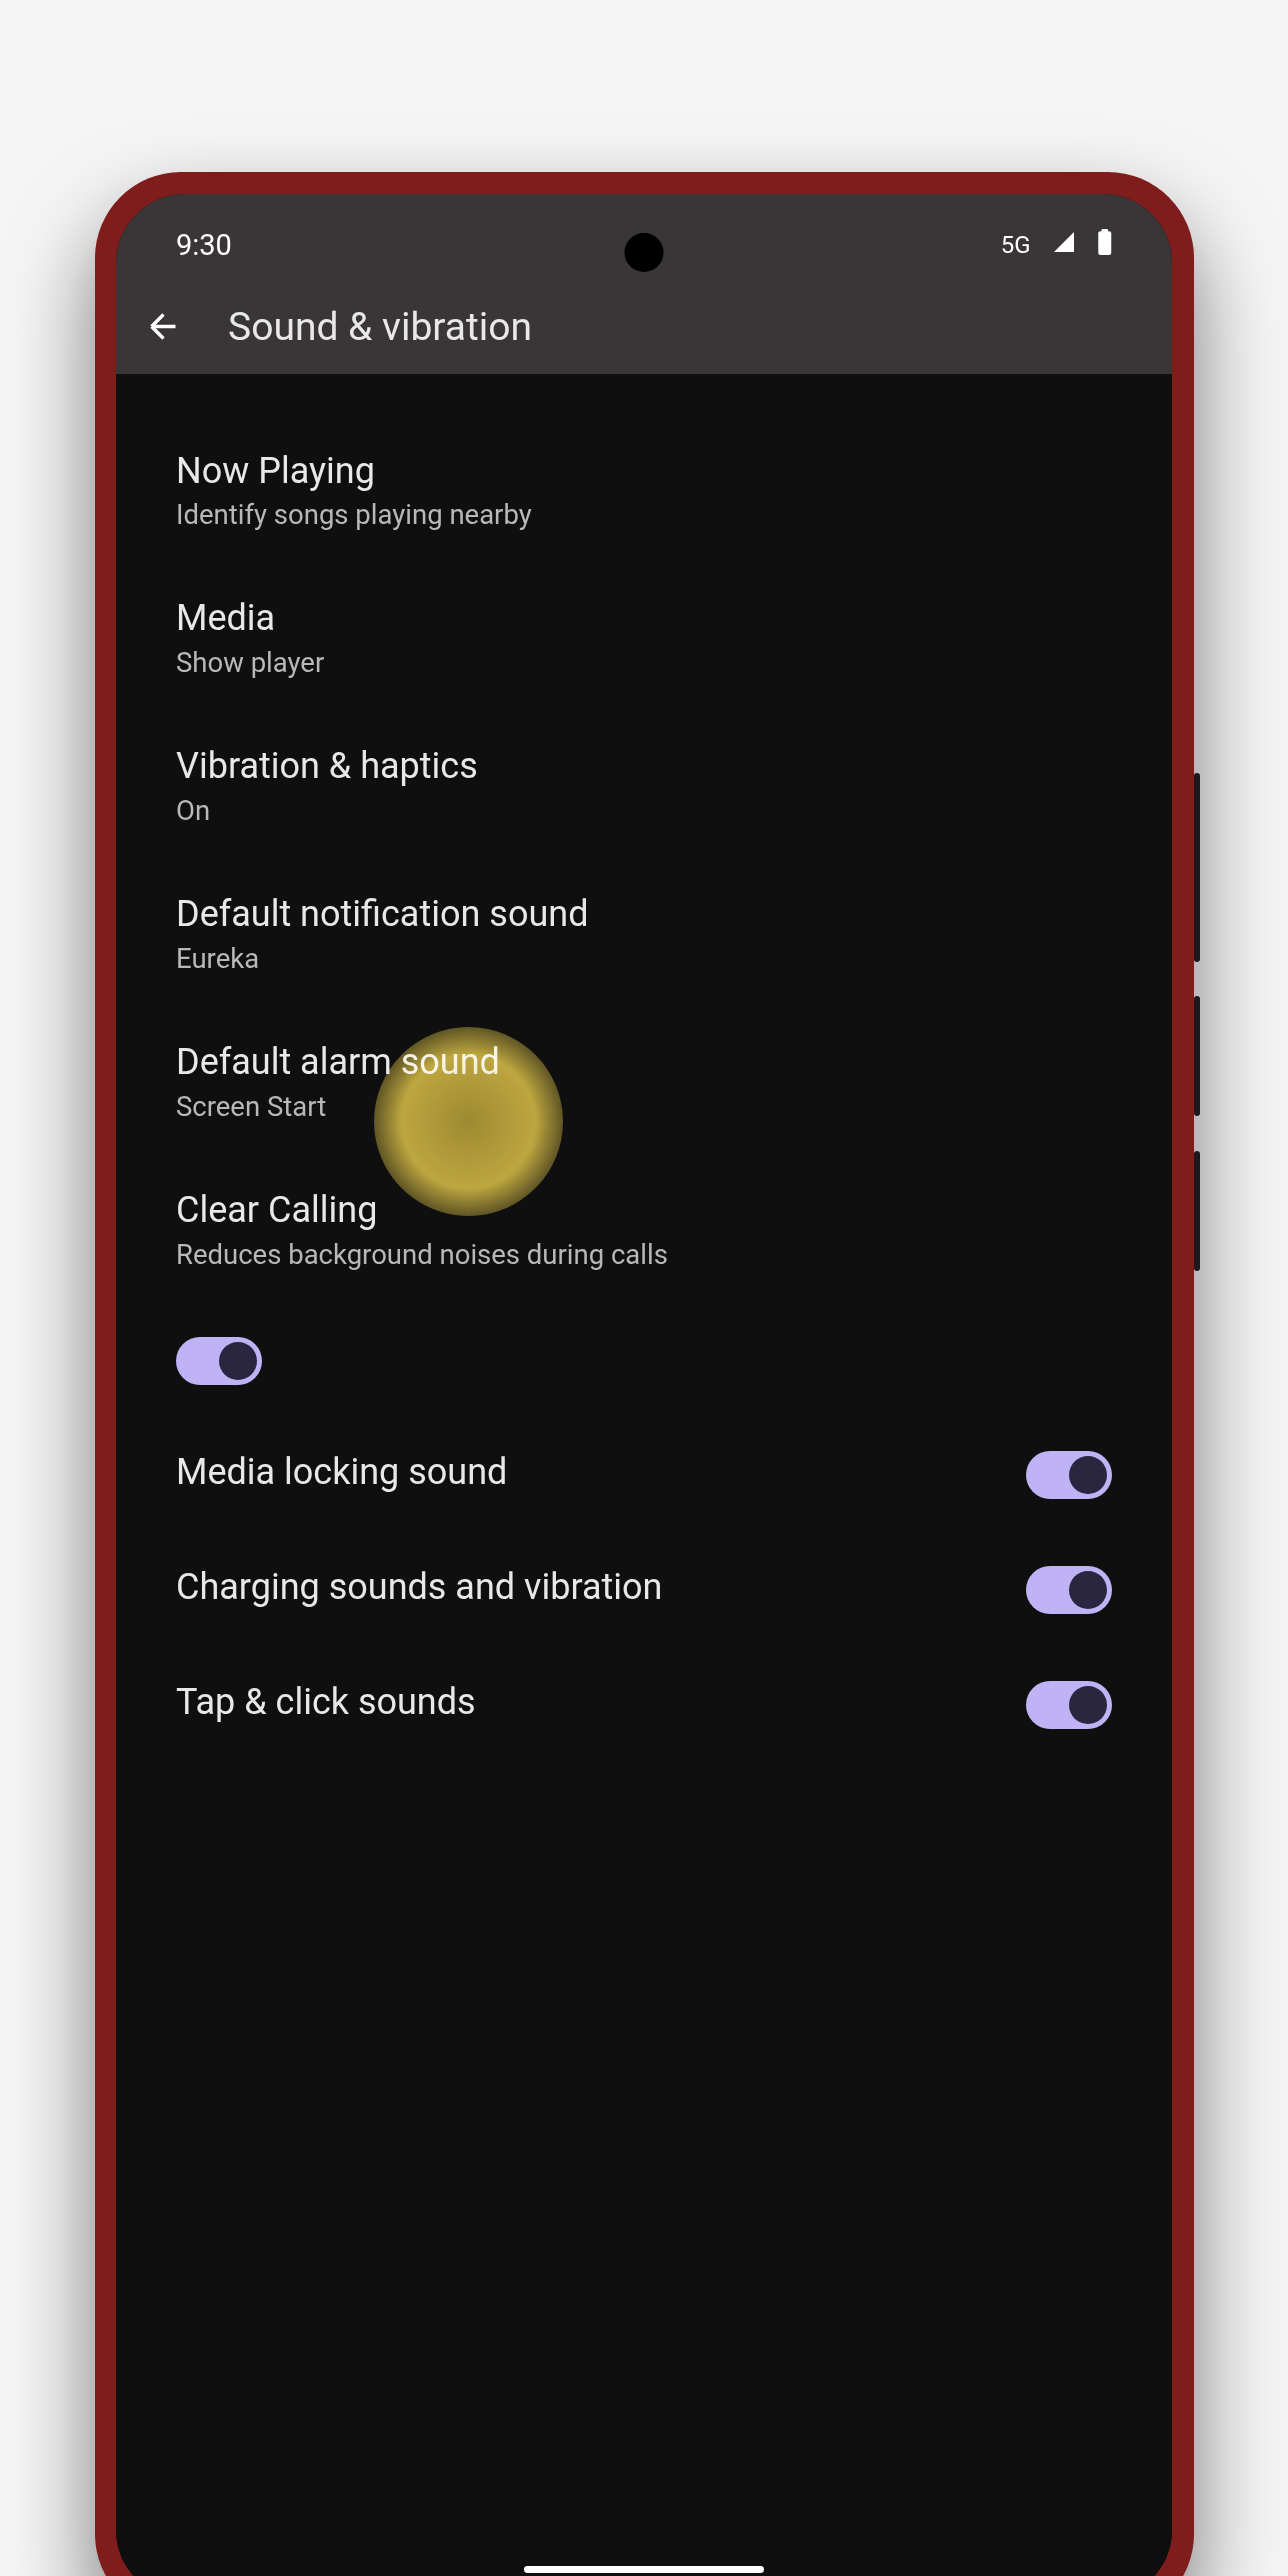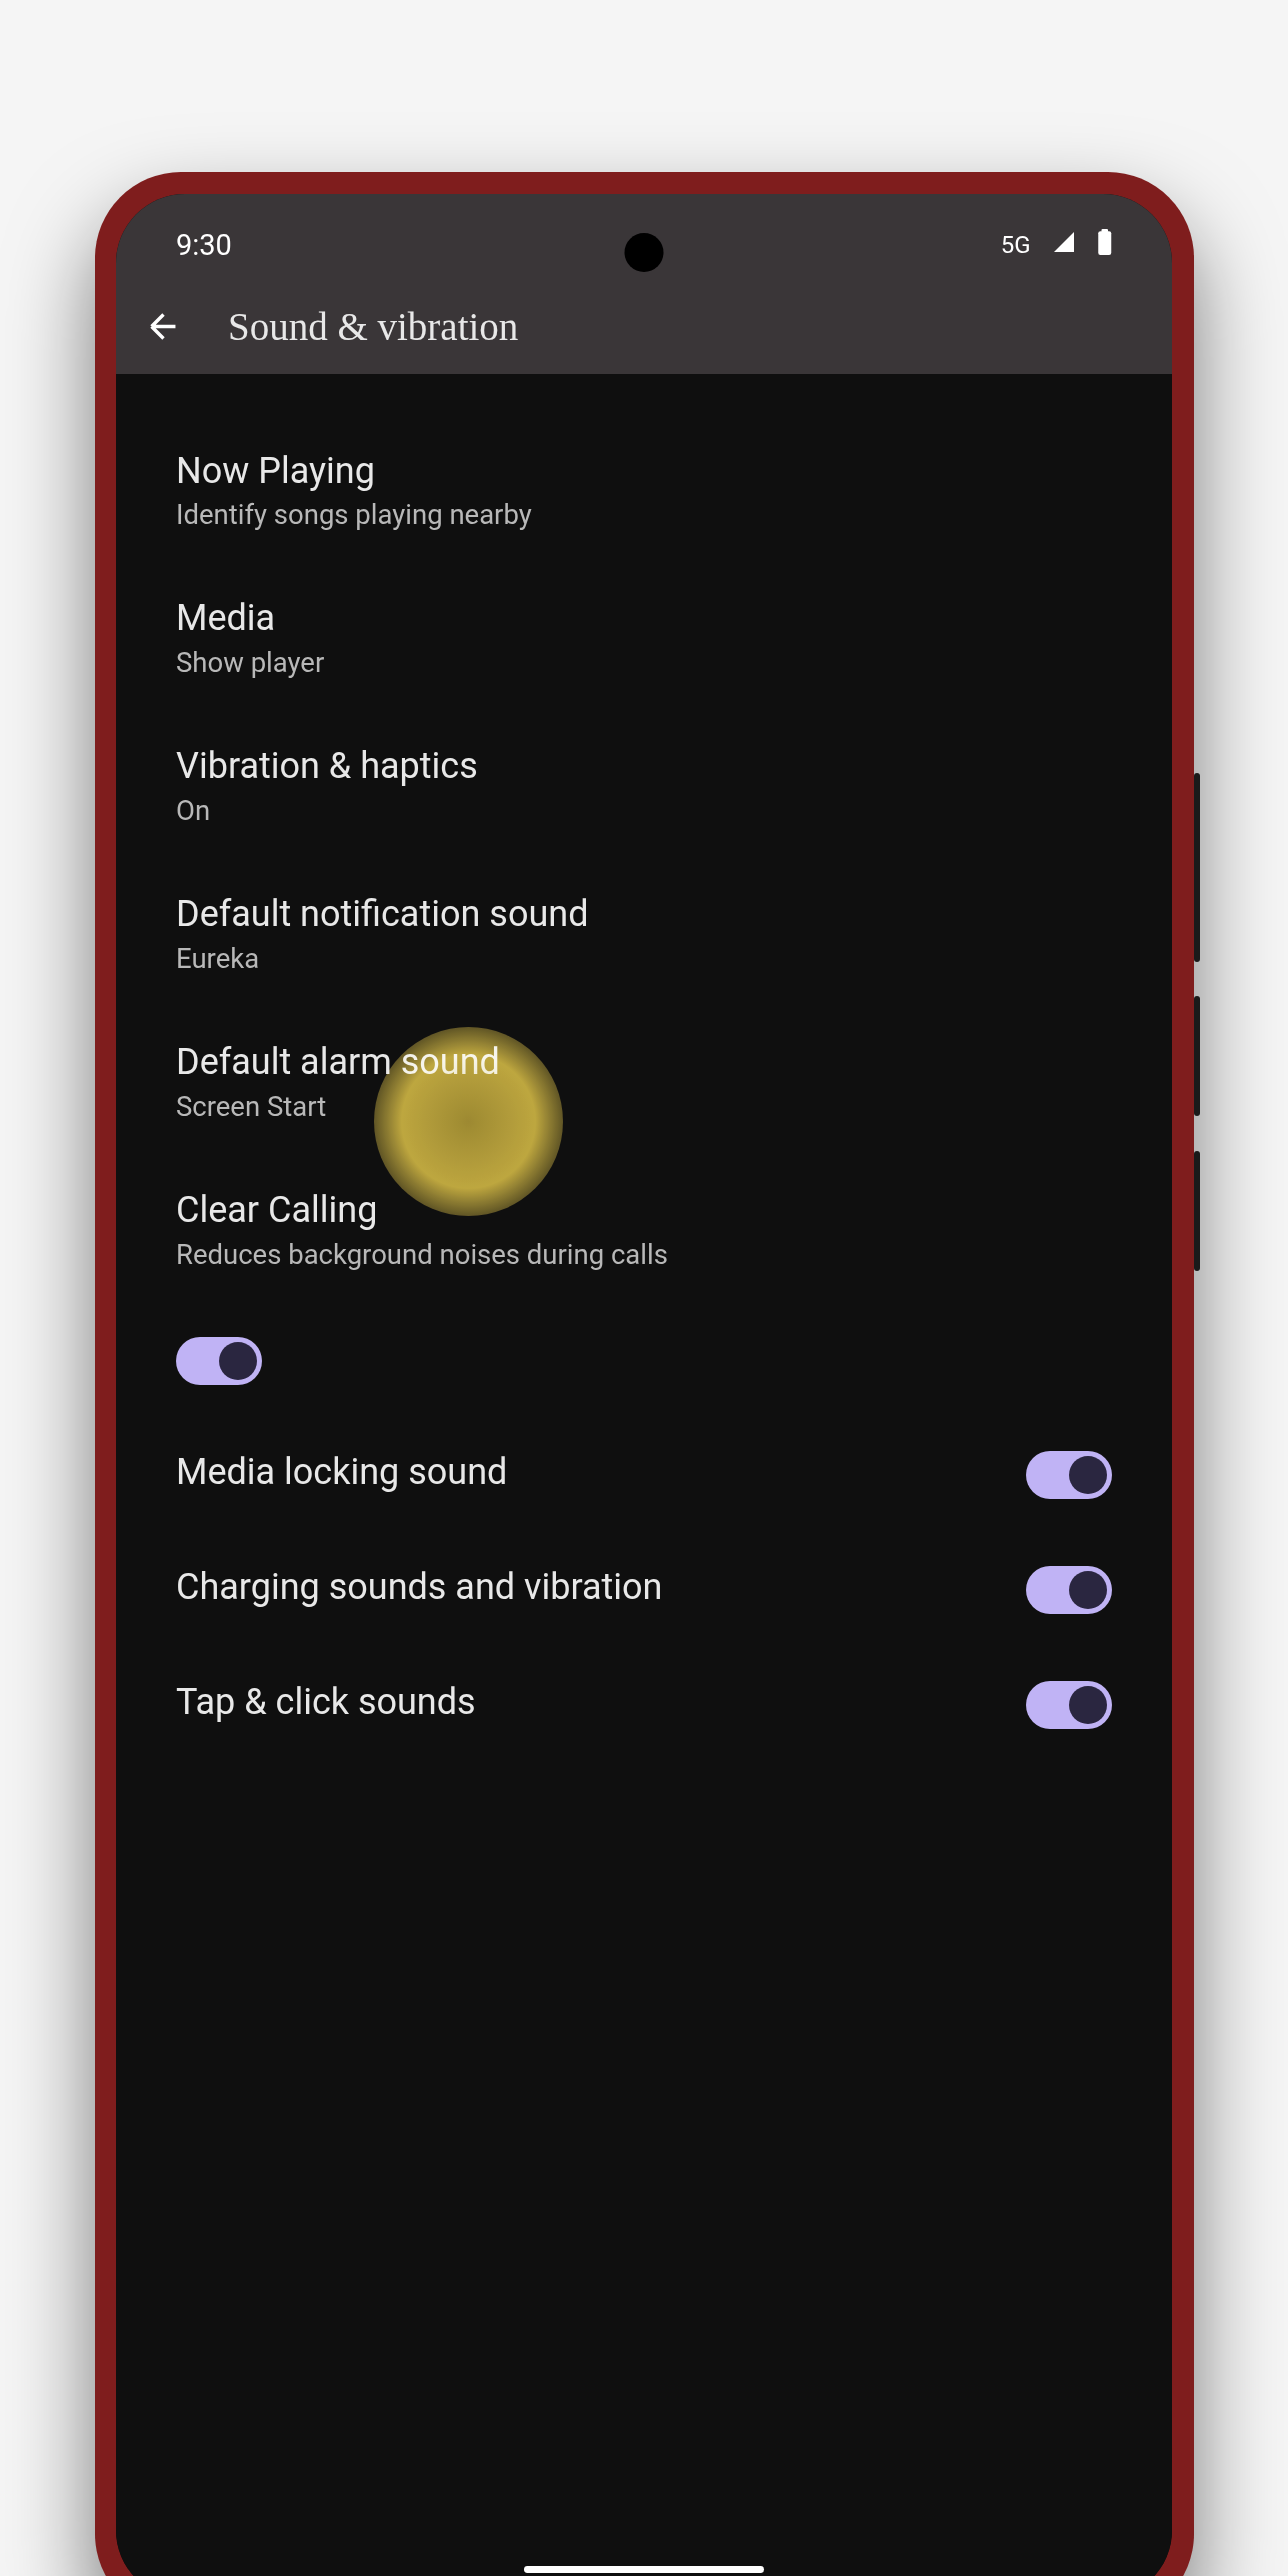--- a/index.html
+++ b/index.html
@@ -88,21 +88,20 @@
       height: 43px;
       display: flex;
       align-items: center;
       justify-content: center;
     }
     
     .header-title {
       color: #e8e8e8;
       font-size: 39px;
       font-weight: 400;
-      font-family: Liberation Serif, serif;
     }
     
     .content {
       background: #0f0f0f;
       height: calc(100% - 180px);
       padding: 43px 0;
       overflow: hidden;
       position: relative;
     }
     

